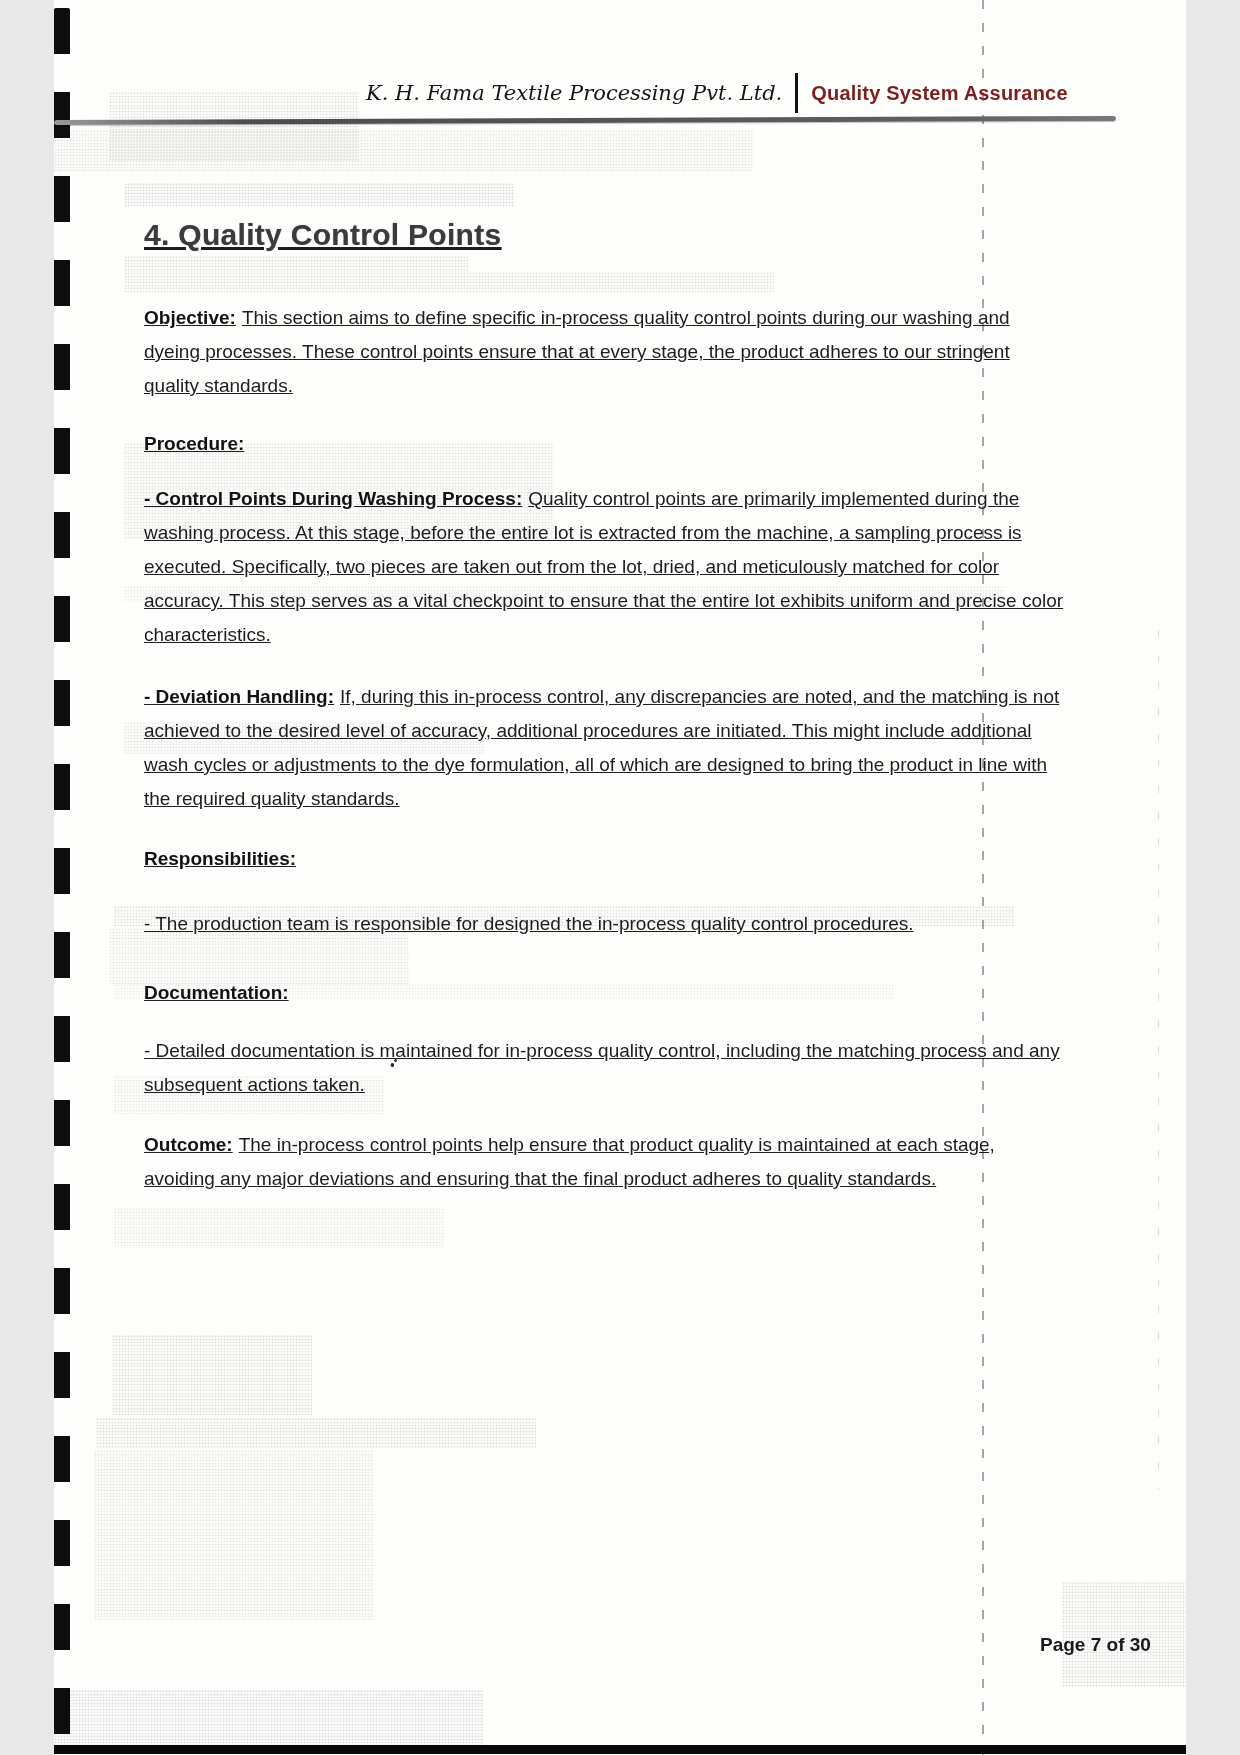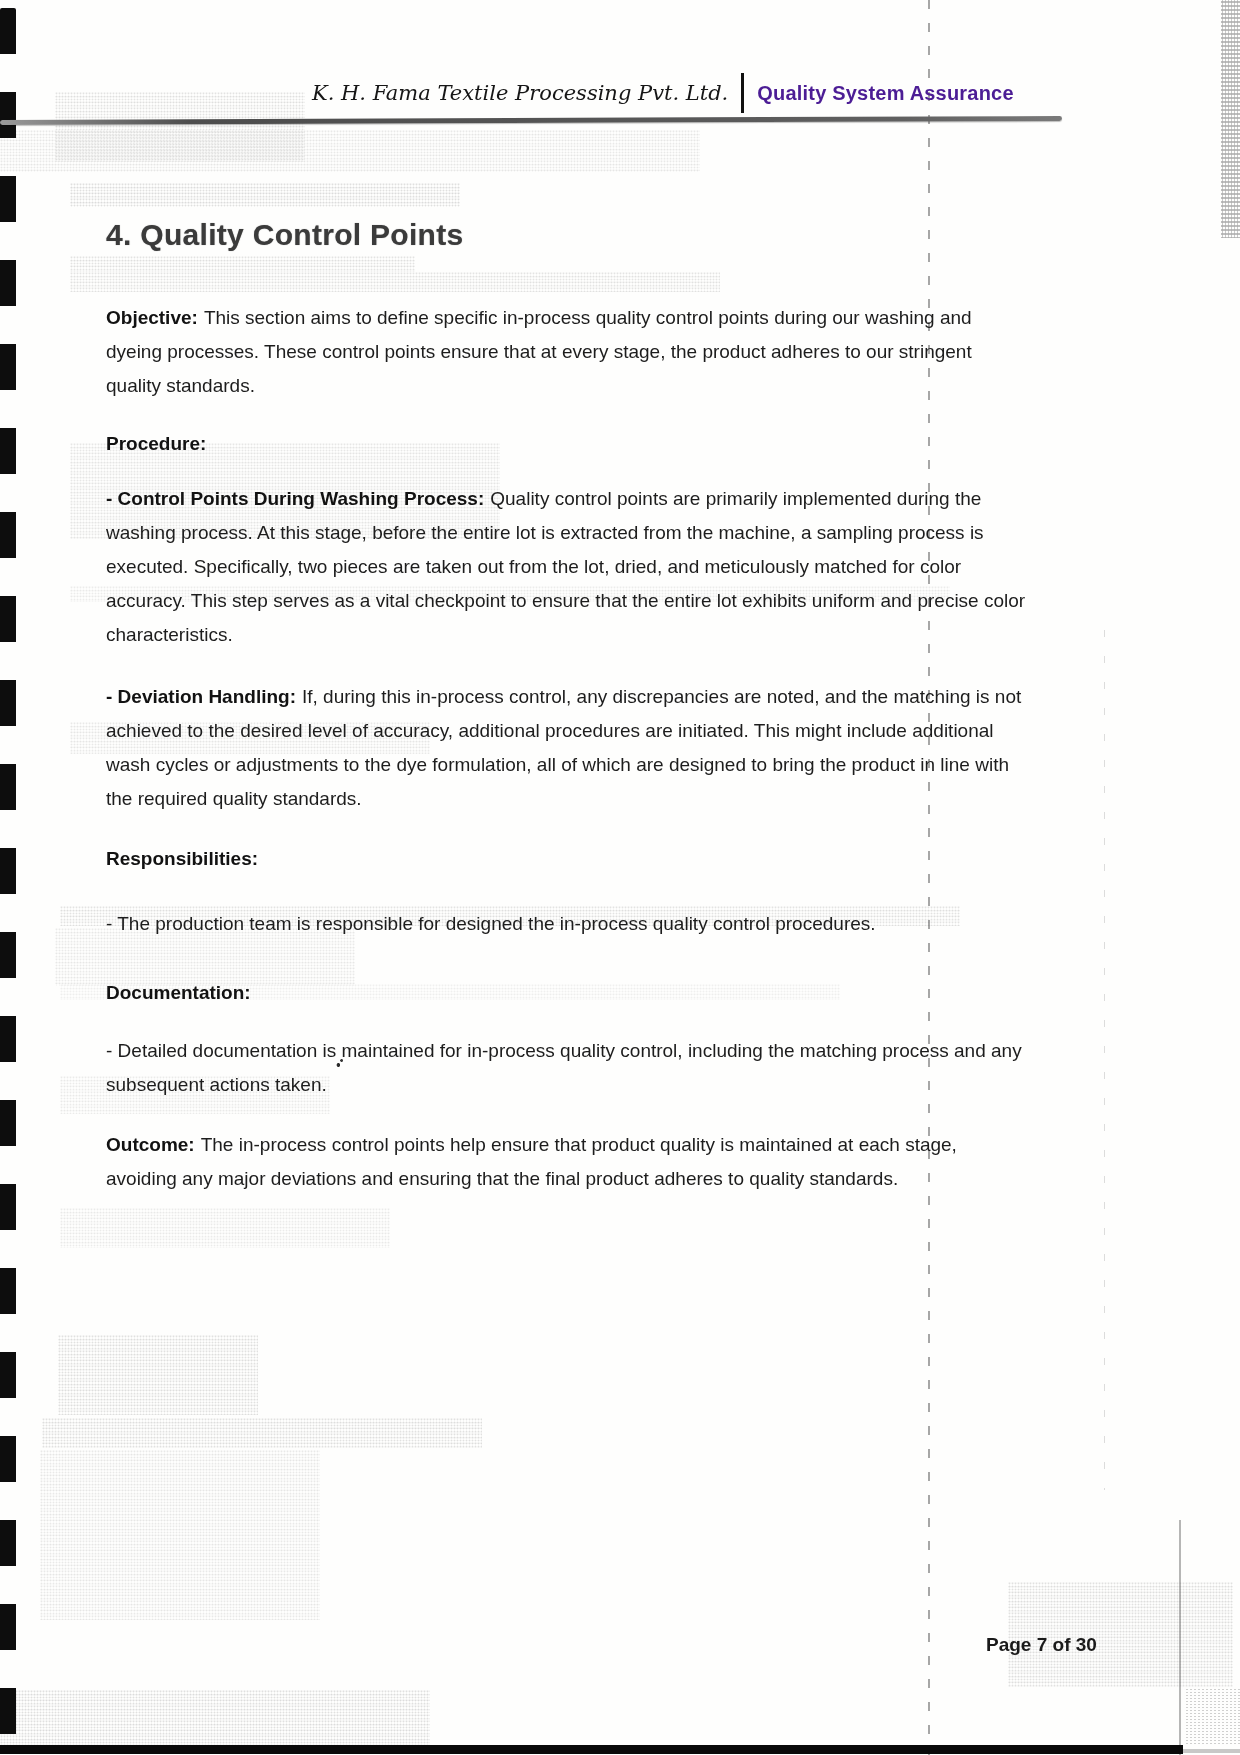--- a/index.html
+++ b/index.html
@@ -1,17 +1,17 @@
 <!DOCTYPE html>
 <html><head>
 <meta charset="utf-8">
 <style>
   html,body{margin:0;padding:0;background:#e8e8e8;}
   .sheet{
-    position:relative;width:1240px;height:1755px;margin:0 auto;
+    position:relative;width:1132px;height:1755px;margin:0 auto;
     background:#fefefd;overflow:hidden;
     font-family:"Liberation Sans",sans-serif;color:#1d1d1d;
   }
   
   .binding-marks{
     position:absolute;left:0;top:8px;width:16px;height:1742px;
     background:repeating-linear-gradient(180deg,#0d0d0d 0 46px,transparent 46px 84px);
     border-radius:2px;filter:blur(.4px);
   }
   .fold-line{
@@ -52,28 +52,28 @@
     background:radial-gradient(circle at 30% 70%,#2a2a2a 1.6px,transparent 2.1px),
                radial-gradient(circle at 70% 25%,#3a3a3a 1.1px,transparent 1.7px);
   }
   
   .header{position:absolute;left:312px;top:70px;display:flex;align-items:center;gap:13px;height:46px;}
   .company{
     font-family:"DejaVu Serif","Liberation Serif",serif;font-style:italic;
     font-size:21px;color:#161616;white-space:nowrap;
   }
   .header-divider{width:3px;height:40px;background:#101010;}
-  .department{font-size:20px;font-weight:bold;color:#4c1d95;white-space:nowrap;letter-spacing:.2px;}
+  .department{font-size:20px;font-weight:bold;color:#7f1d1d;white-space:nowrap;letter-spacing:.2px;}
   .header-rule{
     position:absolute;left:0;top:118px;width:1062px;height:5px;border-radius:3px;
     background:linear-gradient(90deg,#9a9a9a,#4d4d4d 18%,#555 55%,#606060 85%,#7a7a7a);
     transform:rotate(-.22deg);box-shadow:0 1px 1px rgba(0,0,0,.25);
   }
   
-  .content{position:absolute;left:106px;top:215px;width:925px;font-size:19px;line-height:34px;}
+  .content{position:absolute;left:90px;top:215px;width:925px;font-size:19px;line-height:34px;text-decoration:underline;}
   .content h1{
     margin:0 0 46px 0;font-size:30px;line-height:40px;font-weight:bold;color:#3b3b3b;
     text-shadow:0 0 1px rgba(40,40,40,.45);letter-spacing:.3px;
   }
   .content h2{
     margin:0 0 49px 0;font-size:23px;line-height:30px;font-weight:bold;color:#323232;
     text-shadow:0 0 .5px rgba(40,40,40,.4);
   }
   .content p{margin:8px 0 24px 0;}
   .lead{font-weight:bold;color:#121212;margin-right:6px;}

